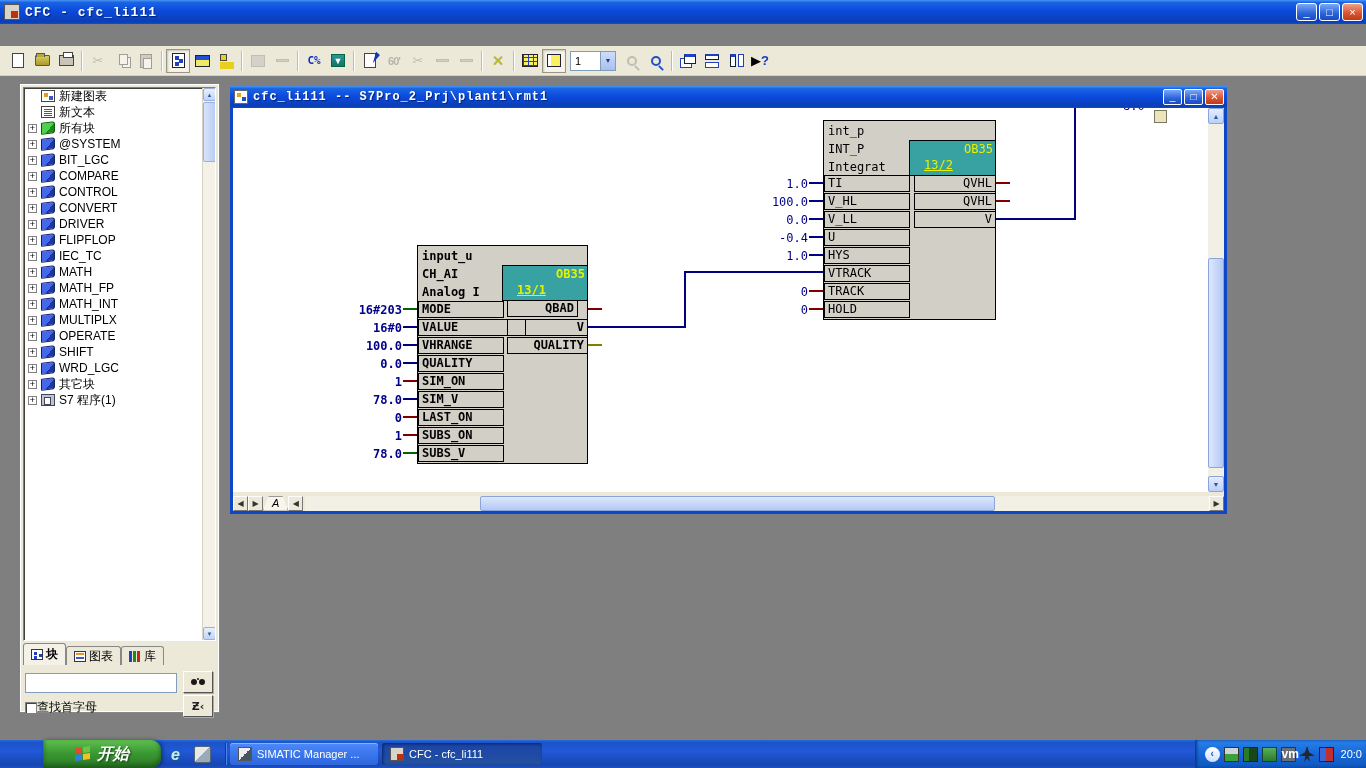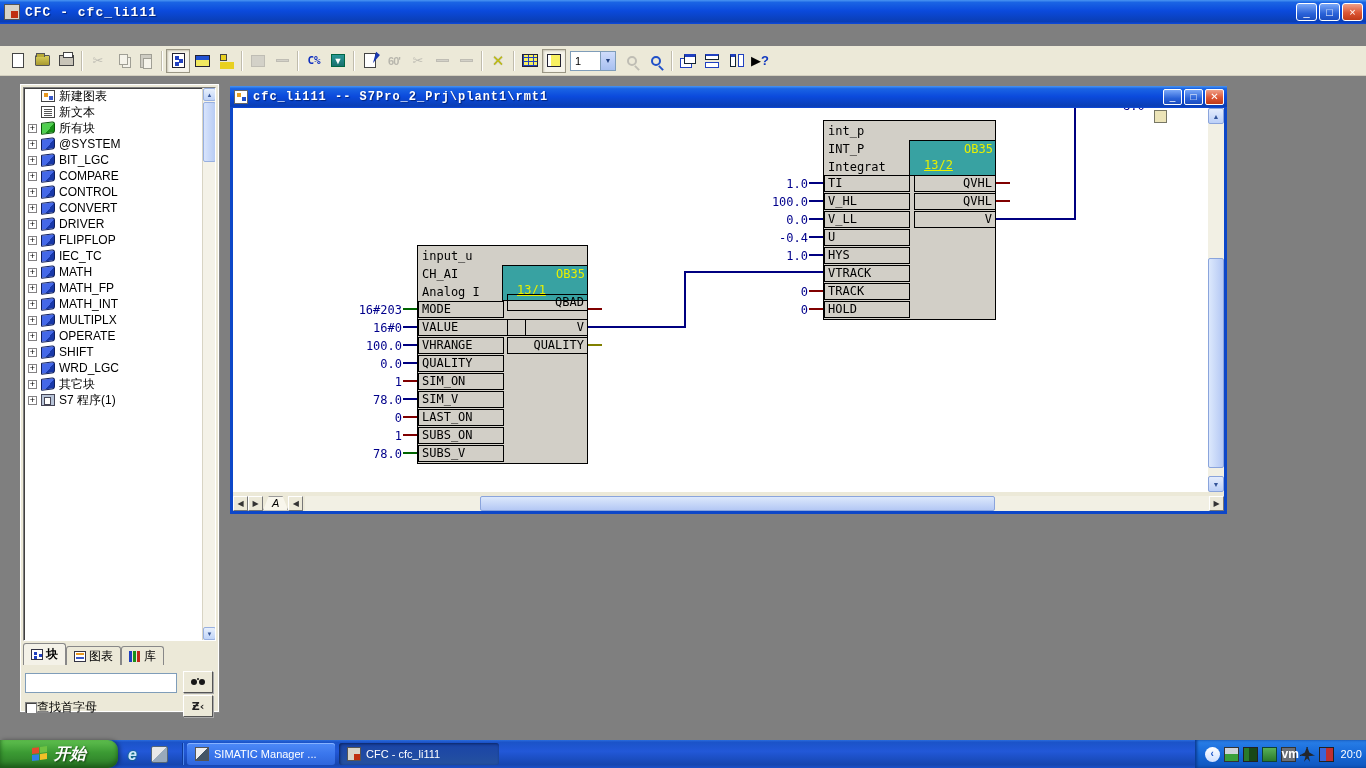--- a/index.html
+++ b/index.html
@@ -153,21 +153,21 @@
 .statusbar{position:absolute;left:0;top:722px;width:1366px;height:18px;background:#ece9d8;display:flex;gap:2px;padding:1px 2px;}
 .scell{border:1px solid #9a9688;border-right-color:#fff;border-bottom-color:#fff;padding:0 5px;font-size:12px;line-height:14px;white-space:pre;overflow:hidden;}
 .scell.grow{flex:1;}
 
 
 .taskbar{position:absolute;left:0;top:740px;width:1366px;height:28px;
  background:linear-gradient(180deg,#2a6cdc 0%,#1b53c8 8%,#2258d8 40%,#1646b0 88%,#1c50c8 100%);display:flex;align-items:center;}
 .startbtn{width:118px;height:28px;border-radius:0 10px 10px 0;
  background:linear-gradient(180deg,#5fbf4f 0%,#3b9a33 45%,#2d7c28 95%);
  box-shadow:inset 0 -3px 5px #1c5a18,2px 0 4px rgba(0,0,0,.4);
- display:flex;align-items:center;justify-content:center;gap:6px;color:#fff;font-weight:bold;font-style:italic;font-size:16px;text-shadow:1px 1px 2px #14400f;}
+ display:flex;align-items:center;justify-content:center;gap:6px;color:#fff;font-weight:bold;font-style:italic;font-size:16px;text-shadow:1px 1px 2px #14400f;margin-left:43px;}
 .winflag{width:16px;height:14px;display:grid;grid-template-columns:7px 7px;grid-template-rows:6px 6px;gap:1px;transform:skewY(-8deg);}
 .winflag i{display:block;}
 .qlaunch{display:flex;align-items:center;gap:6px;padding:0 10px;}
 .ql-ico{width:17px;height:17px;border-radius:2px;}
 .ql-e{background:transparent;color:#cfe6ff;font-weight:bold;font-size:16px;font-style:italic;text-shadow:0 0 2px #083;line-height:17px;}
 .ql-o{background:linear-gradient(135deg,#e8e8e8 50%,#9ab 50%);border:1px solid #567;}
 .tbdiv{width:1px;height:22px;background:#0f3a9a;box-shadow:1px 0 0 #4a86ec;margin:0 4px;}
 .taskbtn{height:22px;display:flex;align-items:center;gap:5px;padding:0 8px;margin-right:4px;border-radius:3px;color:#fff;font-size:11px;white-space:nowrap;overflow:hidden;}
 .taskbtn.normal{background:linear-gradient(180deg,#4e8af8,#3a76ec 50%,#2f66dc);box-shadow:inset 0 1px 0 #86b2ff;width:148px;}
 .taskbtn.active{background:linear-gradient(180deg,#1a44a8,#25519f);box-shadow:inset 1px 1px 3px #0a2460;width:160px;}
@@ -451,21 +451,21 @@
     <div class="canvas">
 
       <div class="wire" style="left:355px;top:218px;width:97px;height:2px;"></div>
       <div class="wire" style="left:451px;top:163px;width:2px;height:57px;"></div>
       <div class="wire" style="left:451px;top:163px;width:139px;height:2px;"></div>
       <div class="wire" style="left:763px;top:110px;width:80px;height:2px;"></div>
       <div class="wire" style="left:841px;top:0px;width:2px;height:112px;"></div>
       <div class="sheetref" style="left:890px;top:-9px;">8.0</div>
       <div class="srico" style="left:921px;top:2px;"></div>
 
-      <div class="fb" style="left:184px;top:137px;width:171px;height:219px;">
+      <div class="fb" style="left:184px;top:137px;width:171px;height:219px;font-weight:bold;">
         <div class="fb-h" style="top:1px;">input_u</div>
         <div class="fb-h" style="top:19px;">CH_AI</div>
         <div class="fb-h" style="top:37px;">Analog I</div>
         <div class="fb-badge" style="left:84px;top:19px;width:86px;height:36px;">
           <div class="fb-task">OB35</div>
           <div class="fb-pos">13/1</div>
         </div>
 
         <div class="fb-val" style="left:-96px;top:56px;">16#203</div>
         <div class="stub" style="left: -15px; top: 62px; width: 14px; background: rgb(0, 100, 0);"></div>
@@ -496,21 +496,21 @@
         <div class="fb-cell in" style="top:163px;width:86px;"><span>LAST_ON</span></div>
 
         <div class="fb-val" style="left:-96px;top:182px;">1</div>
         <div class="stub" style="left: -15px; top: 188px; width: 14px; background: rgb(128, 0, 0);"></div>
         <div class="fb-cell in" style="top:181px;width:86px;"><span>SUBS_ON</span></div>
 
         <div class="fb-val" style="left:-96px;top:200px;">78.0</div>
         <div class="stub" style="left: -15px; top: 206px; width: 14px; background: rgb(0, 100, 0);"></div>
         <div class="fb-cell in" style="top:199px;width:86px;"><span>SUBS_V</span></div>
 
-        <div class="fb-cell out" style="left:89px;top:48px;width:81px;"><span>QBAD</span></div>
+        <div class="fb-cell out" style="left:89px;top:54px;width:71px;"><span>QBAD</span></div>
         <div class="stub" style="right: -15px; top: 62px; width: 14px; background: rgb(128, 0, 0);"></div>
         <div class="fb-cell out" style="left:89px;top:73px;width:81px;"><span>V</span></div>
         <div class="fb-cell out" style="left:89px;top:91px;width:81px;"><span>QUALITY</span></div>
         <div class="stub" style="right: -15px; top: 98px; width: 14px; background: rgb(128, 128, 0);"></div>
       </div>
 
       <div class="fb" style="left:590px;top:12px;width:173px;height:200px;">
         <div class="fb-h" style="top:1px;">int_p</div>
         <div class="fb-h" style="top:19px;">INT_P</div>
         <div class="fb-h" style="top:37px;">Integrat</div>

